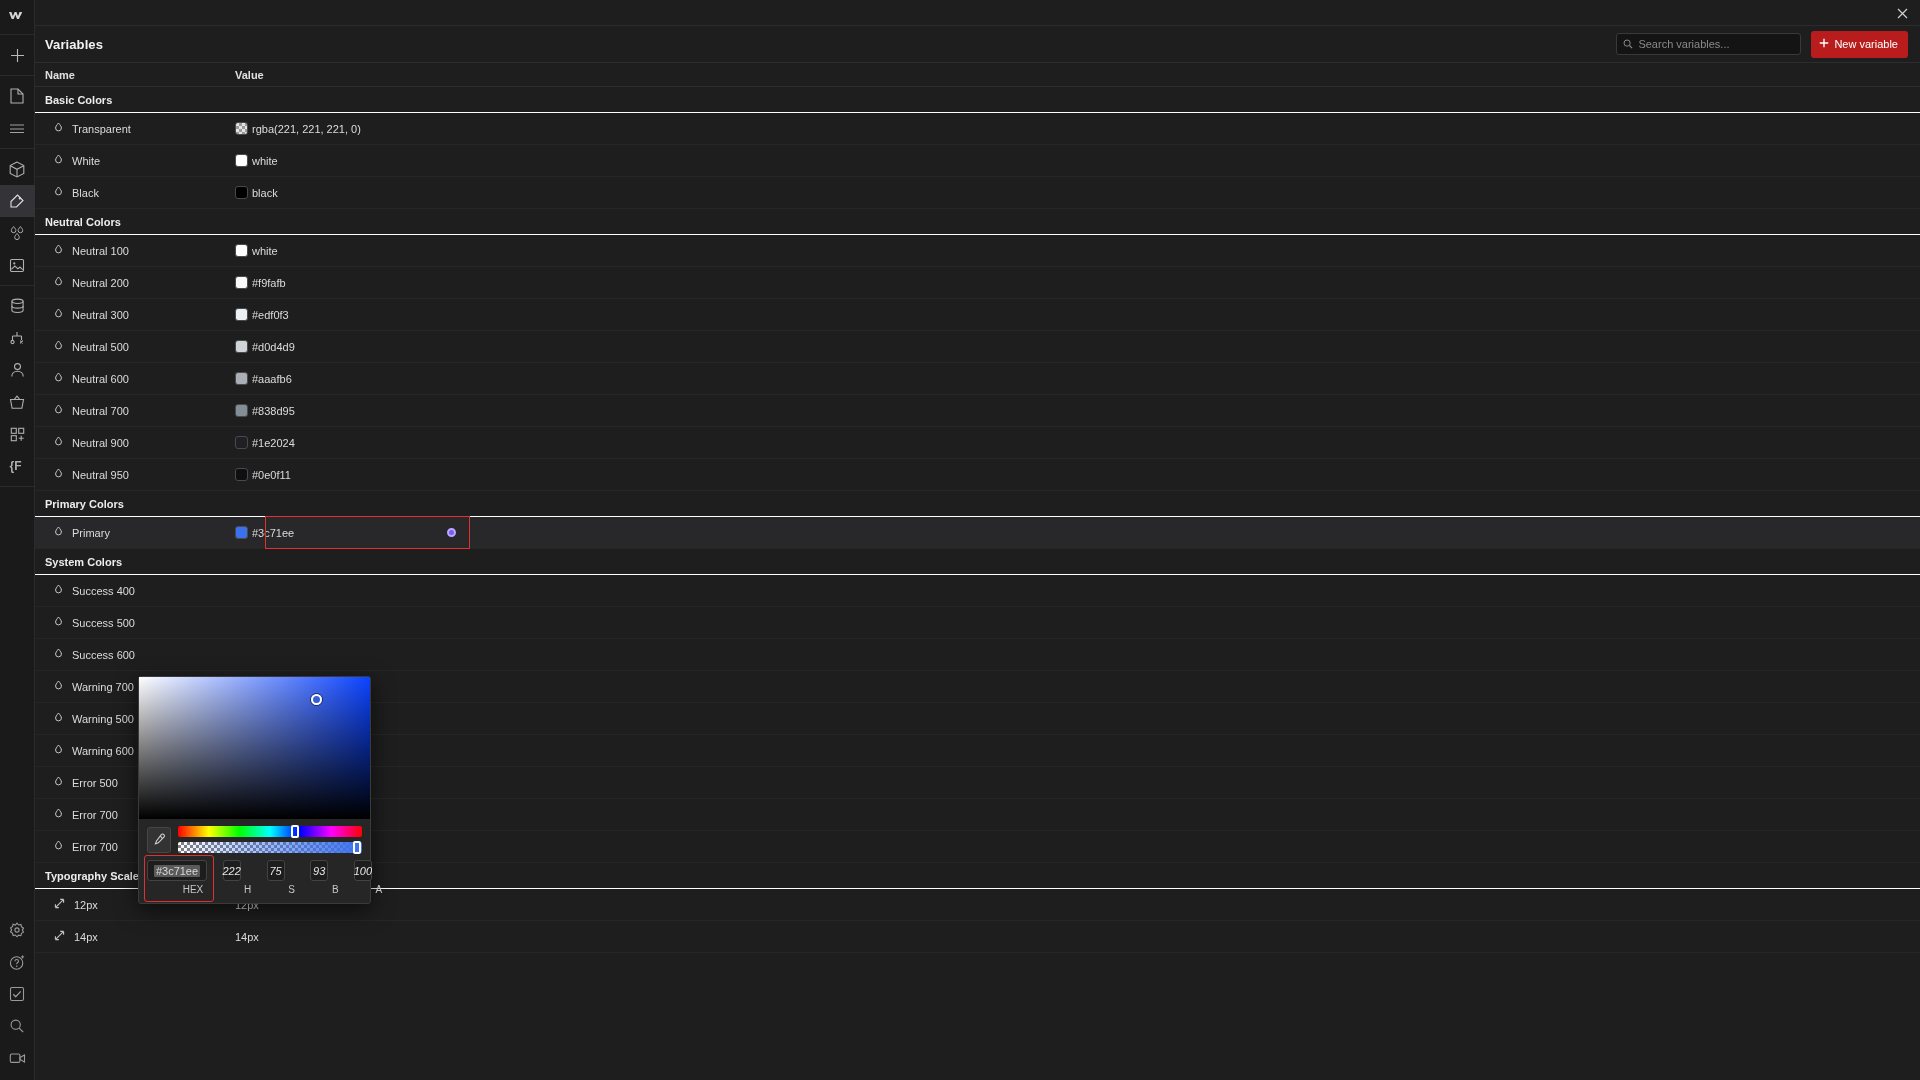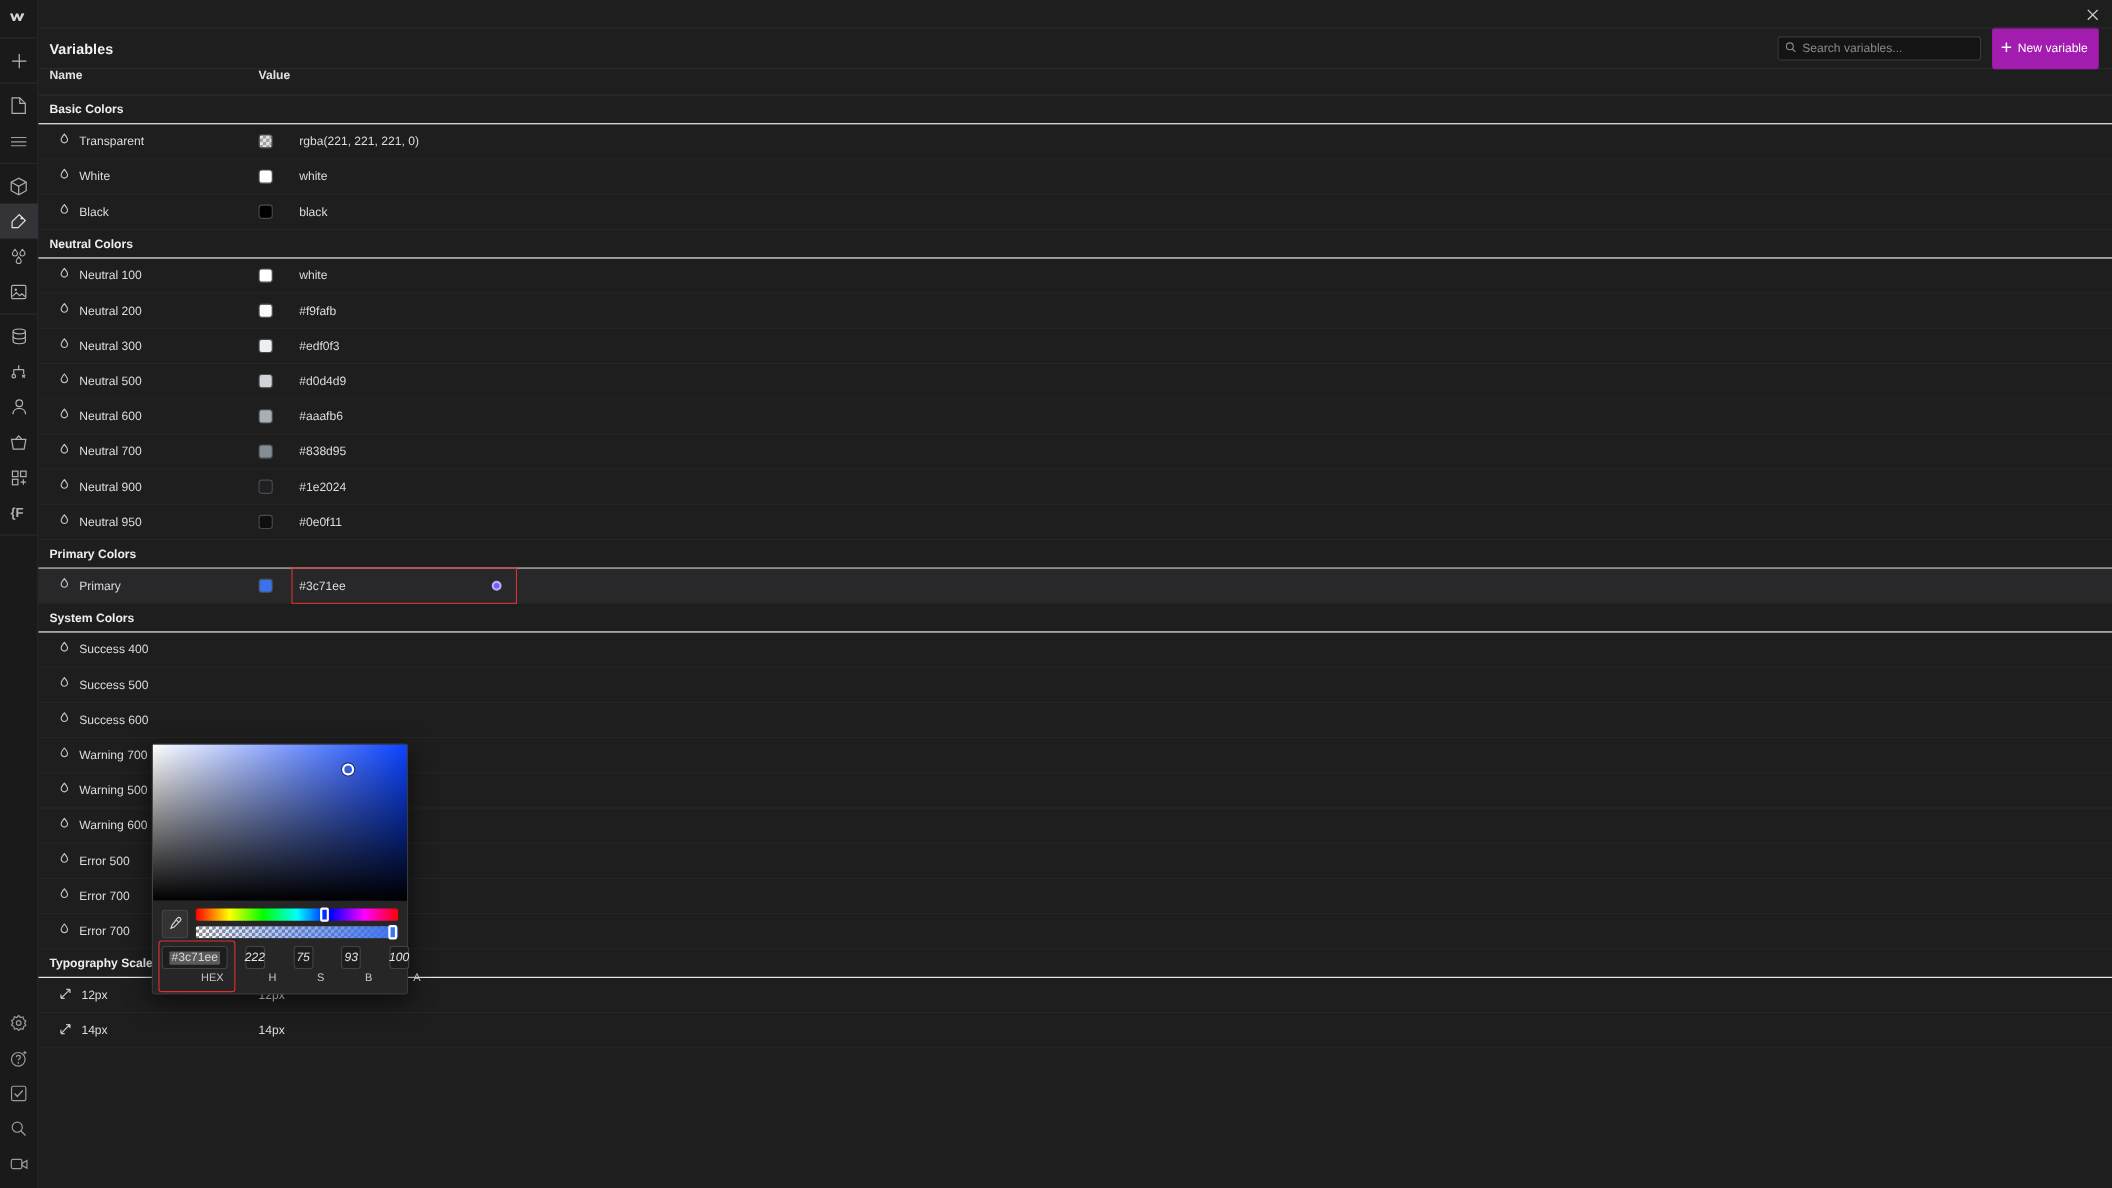--- a/index.html
+++ b/index.html
@@ -55,48 +55,48 @@
   .search-box {
     width:185px; height:22px; background:#141414; border:1px solid #393939;
     border-radius:3px; display:flex; align-items:center; padding:0 6px; gap:5px;
   }
   .search-box input {
     flex:1; background:transparent; border:none; outline:none;
     font-family:"Liberation Sans", sans-serif; font-size:11px; color:#c9c9c9;
   }
   .search-box input::placeholder { color:#8a8a8a; }
   .new-var-btn {
-    height:38px; background:#a21caf; border:none; border-radius:3px;
+    height:27px; background:#b91c1c; border:none; border-radius:3px;
     color:#fff; font-family:"Liberation Sans", sans-serif; font-size:11px;
     display:flex; align-items:center; gap:5px; padding:0 10px 0 8px; cursor:pointer;
     white-space:nowrap;
   }
 
   
   .col-head {
-    height:24px; display:flex; 
+    height:24px; display:flex; align-items:center;
     border-bottom:1px solid #2d2d2d; font-size:11px; font-weight:bold; color:#e0e0e0;
   }
   .col-name { padding-left:10px; width:200px; }
   .col-value { padding-left:0; }
 
   .group-head {
     height:26px; display:flex; align-items:center; padding-left:10px;
     font-size:11px; font-weight:bold; color:#ededed;
     border-bottom:1px solid #ffffff;
   }
   .row {
     height:32px; display:flex; align-items:center;
     border-bottom:1px solid #262626; position:relative;
   }
   .row-name {
     width:200px; display:flex; align-items:center; gap:9px; padding-left:19px;
     font-size:11px; color:#dcdcdc; white-space:nowrap;
   }
-  .row-value { display:flex; align-items:center; gap:24px; font-size:11px; color:#dcdcdc; }
+  .row-value { display:flex; align-items:center; gap:4px; font-size:11px; color:#dcdcdc; }
   .swatch {
     width:13px; height:13px; border-radius:3px; border:1px solid #4a4a4a; flex:none;
   }
   .swatch.checker {
     background-image:
       linear-gradient(45deg,#9a9a9a 25%,transparent 25%,transparent 75%,#9a9a9a 75%),
       linear-gradient(45deg,#9a9a9a 25%,#e4e4e4 25%,#e4e4e4 75%,#9a9a9a 75%);
     background-size:6px 6px; background-position:0 0,3px 3px;
   }
   .row.highlighted {

